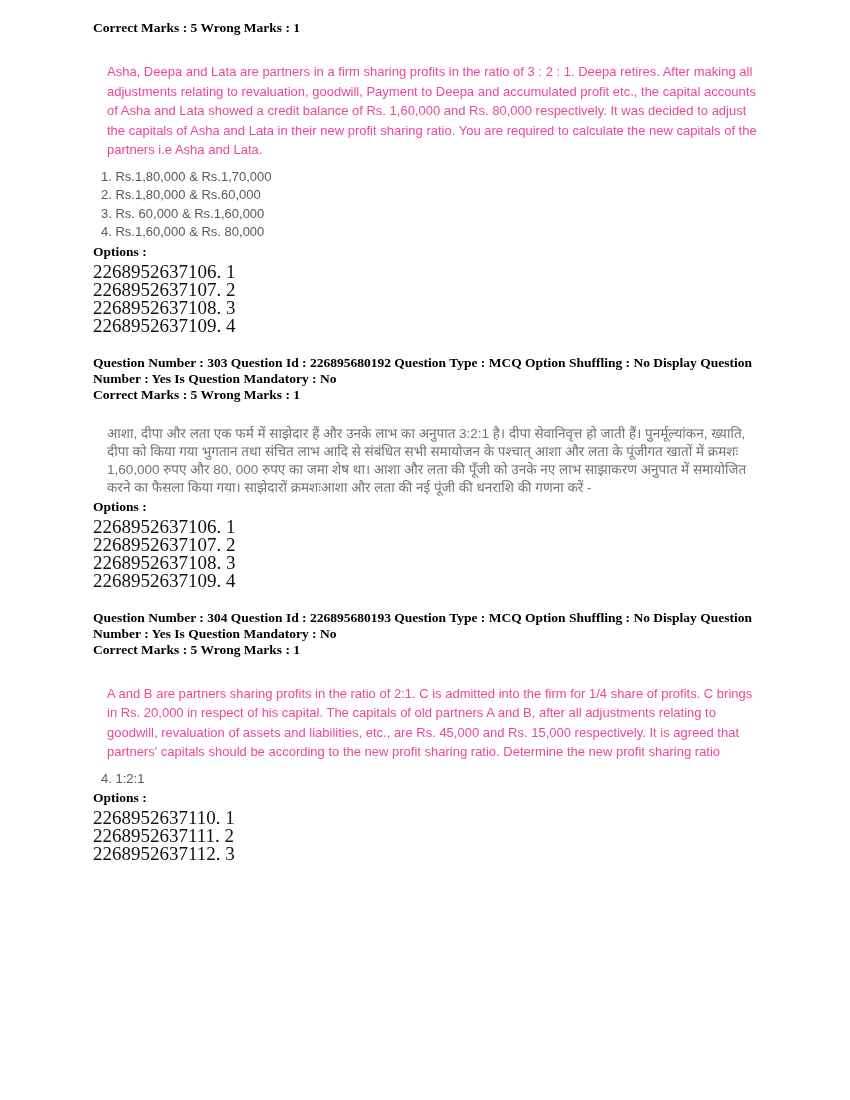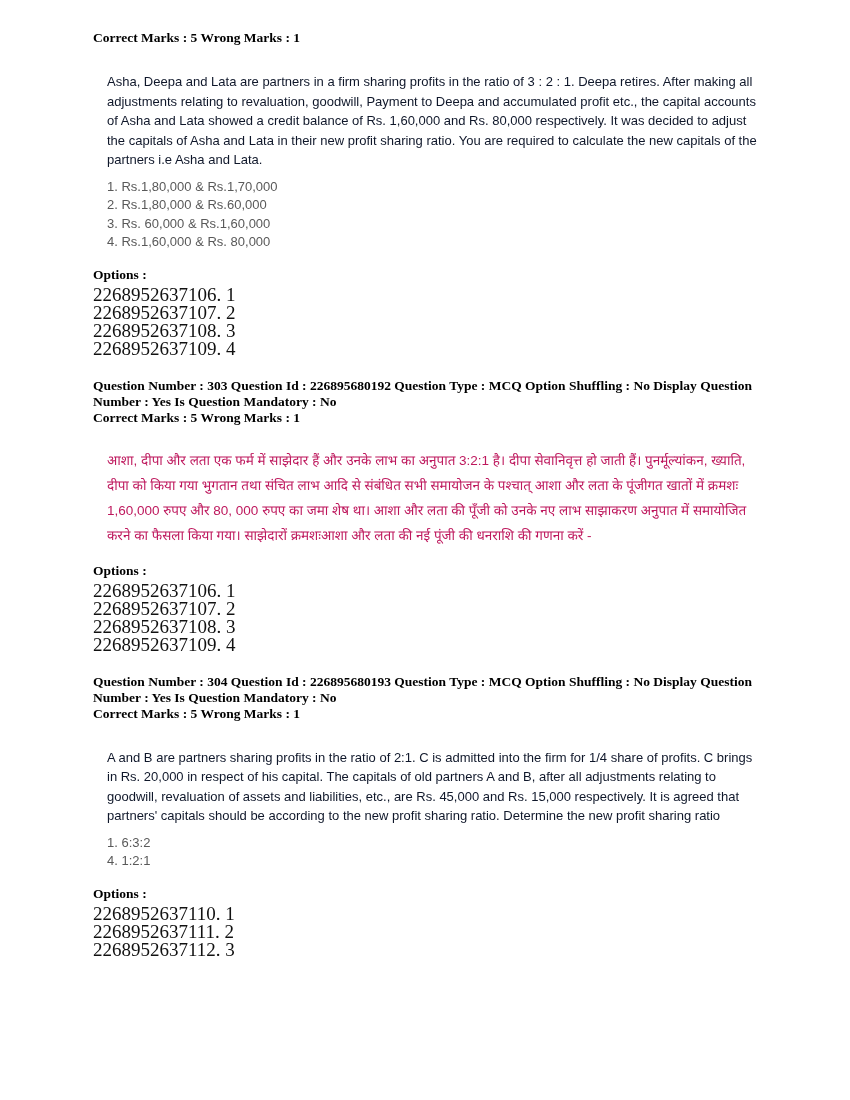--- a/index.html
+++ b/index.html
@@ -7,61 +7,61 @@
     padding: 0;
     background: #ffffff;
   }
   .page {
     position: relative;
     width: 850px;
     height: 976px;
     background: #ffffff;
     overflow: hidden;
     box-sizing: border-box;
-    padding: 30px 92px 0 93px;
+    padding: 20px 92px 0 93px;
   }
   .q-header,
   .marks-line,
   .options-label {
     font-family: "Liberation Serif", serif;
     font-weight: bold;
     font-size: 13.5px;
     line-height: 16px;
     color: #000000;
     margin: 0;
   }
   .q-body {
     font-family: "Liberation Sans", "DejaVu Sans", sans-serif;
     font-size: 13px;
     line-height: 19.5px;
-    color: #0f172a;
+    color: #ec4899;
     margin: 26px 0 0 14px;
     max-width: 652px;
   }
   .q-body.hindi {
     font-size: 13.5px;
-    line-height: 25px;
-    color: #be185d;
+    line-height: 18px;
+    color: #737373;
     margin-top: 22px;
   }
   .choices {
     list-style: none;
-    margin: 8px 0 0 14px;
+    margin: 8px 0 0 8px;
     padding: 0;
     font-family: "Liberation Sans", "DejaVu Sans", sans-serif;
     font-size: 13px;
     line-height: 18.5px;
     color: #595959;
   }
   .choices.hindi {
     font-size: 13.5px;
     color: #4a4a4a;
   }
   .options-label {
-    margin-top: 15px;
+    margin-top: 2px;
   }
   .option-ids {
     font-family: "Liberation Serif", serif;
     font-size: 19px;
     line-height: 18px;
     color: #111111;
     margin-top: 3px;
   }
   .sec-302 { margin-top: 0; }
   .sec-303 { margin-top: 21px; }
@@ -102,21 +102,20 @@
       <div>2268952637108. 3</div>
       <div>2268952637109. 4</div>
     </div>
   </section>
 
   <section class="sec-304 hdr-gap">
     <p class="q-header">Question Number : 304 Question Id : 226895680193 Question Type : MCQ Option Shuffling : No Display Question Number : Yes Is Question Mandatory : No</p>
     <p class="marks-line">Correct Marks : 5 Wrong Marks : 1</p>
     <p class="q-body">A and B are partners sharing profits in the ratio of 2:1. C is admitted into the firm for 1/4 share of profits. C brings in Rs. 20,000 in respect of his capital. The capitals of old partners A and B, after all adjustments relating to goodwill, revaluation of assets and liabilities, etc., are Rs. 45,000 and Rs. 15,000 respectively. It is agreed that partners' capitals should be according to the new profit sharing ratio. Determine the new profit sharing ratio</p>
     <ol class="choices">
-      <li>1. 6:3:2</li>
       <li>4. 1:2:1</li>
     </ol>
     <p class="options-label">Options :</p>
     <div class="option-ids">
       <div>2268952637110. 1</div>
       <div>2268952637111. 2</div>
       <div>2268952637112. 3</div>
     </div>
   </section>
 

